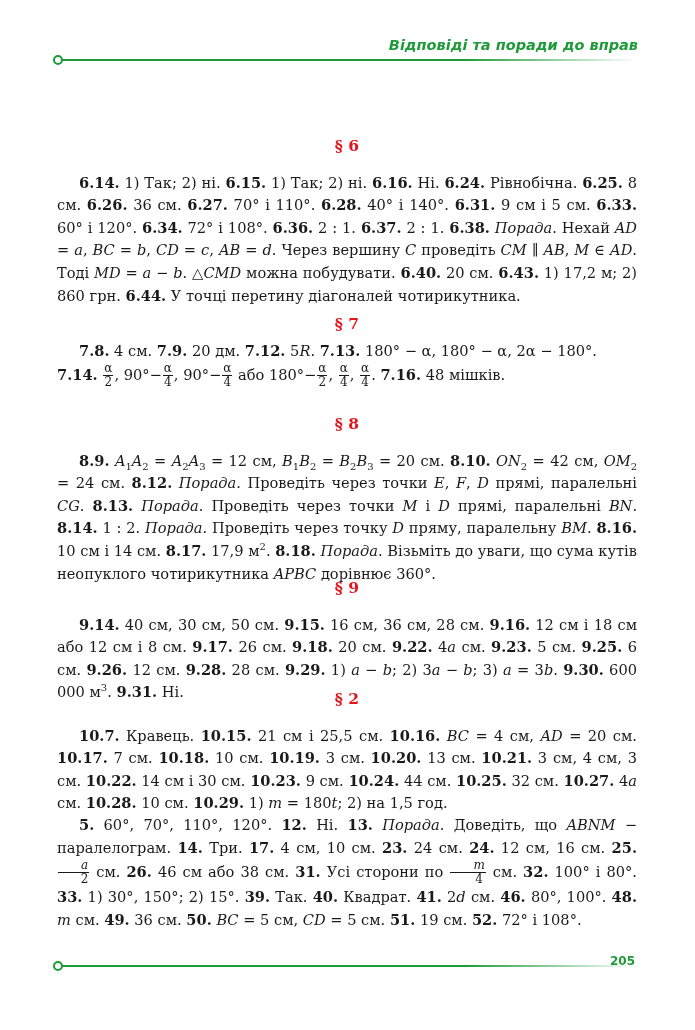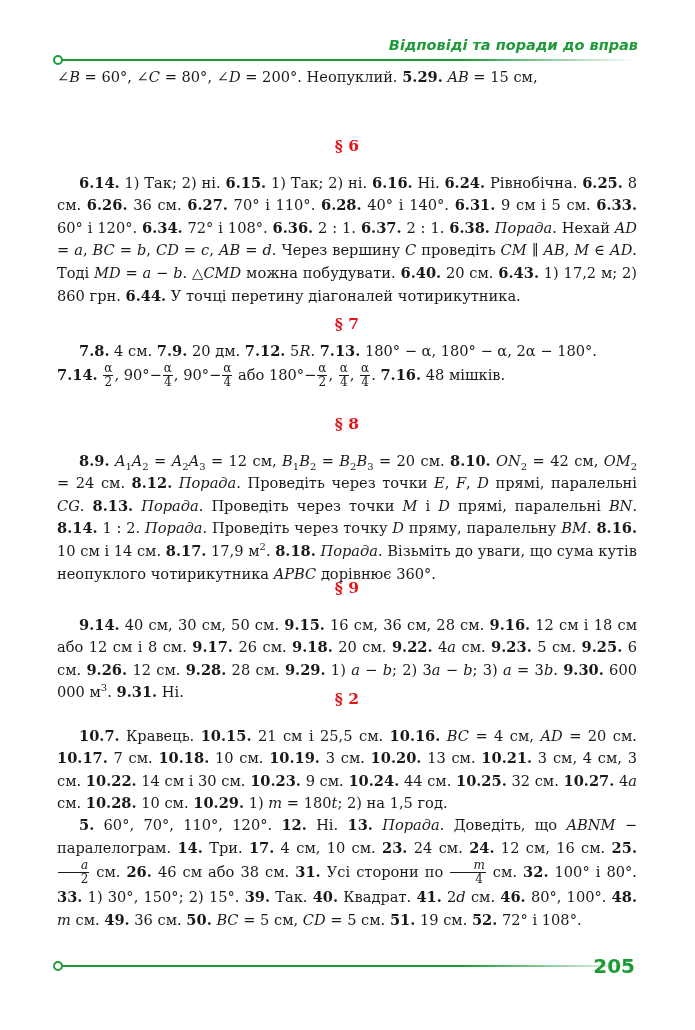--- a/index.html
+++ b/index.html
@@ -7,21 +7,21 @@
          font-family: "DejaVu Serif", serif; color: #1a1a1a; }
   .running-head { position: absolute; top: 37px; right: 57px; font-family: "DejaVu Sans", sans-serif;
          font-weight: bold; font-style: italic; font-size: 14.5px; color: #1f9a3a; margin-left: 24px; }
   .rule { position: absolute; left: 57px; width: 580px; height: 2px;
           background: linear-gradient(to right, #1f9a3a 0%, #1f9a3a 70%, rgba(31,154,58,0) 100%); }
   .rule .dot { position: absolute; left: -4px; top: -4px; width: 6px; height: 6px; border: 2px solid #1f9a3a;
           border-radius: 50%; background: #fff; }
   .rule-top { top: 59px; }
   .rule-bottom { top: 965px; }
   .page-number { position: absolute; top: 954px; right: 60px; font-family: "DejaVu Sans", sans-serif;
-          font-weight: bold; font-size: 20px; color: #1f9a3a; }
+          font-weight: bold; font-size: 12px; color: #1f9a3a; }
   .content { position: absolute; left: 57px; width: 580px; font-size: 14.6px; line-height: 22.6px;
           text-align: justify; }
   .content p { margin: 0; }
   .indent { text-indent: 22px; }
   b { font-weight: bold; }
   i { font-style: italic; }
   .sect { text-align: center; color: #e3161d; font-weight: bold; font-size: 15.5px; }
   .subhead { text-align: center; color: #1a9ad6; font-weight: bold; font-size: 15.5px; }
   .frac { display: inline-block; vertical-align: middle; text-align: center; font-size: 12px; line-height: 13px; margin: 0 1px; }
   .frac span { display: block; }
@@ -30,21 +30,20 @@
 </style>
 </head>
 <body>
 
 <div class="running-head">Відповіді та поради до вправ</div>
 <div class="rule rule-top">
     <span class="dot"></span>
   </div>
 
 <div class="content" style="top:66px;">
-  <p><i>∠B</i> = 60°, <i>∠C</i> = 80°, <i>∠D</i> = 200°. Неопуклий. <b>5.29.</b> <i>AB</i> = 15 см,</p>
 </div>
 
 <div class="content" style="top:135px;">
   <p class="sect">§ 6</p>
   <p class="indent" style="margin-top:14px;"><b>6.14.</b> 1) Так; 2) ні. <b>6.15.</b> 1) Так; 2) ні. <b>6.16.</b> Ні. <b>6.24.</b> Рівнобічна. <b>6.25.</b> 8 см. <b>6.26.</b> 36 см. <b>6.27.</b> 70° і 110°. <b>6.28.</b> 40° і 140°. <b>6.31.</b> 9 см і 5 см. <b>6.33.</b> 60° і 120°. <b>6.34.</b> 72° і 108°. <b>6.36.</b> 2 : 1. <b>6.37.</b> 2 : 1. <b>6.38.</b> <i>Порада</i>. Нехай <i>AD</i> = <i>a</i>, <i>BC</i> = <i>b</i>, <i>CD</i> = <i>c</i>, <i>AB</i> = <i>d</i>. Через вершину <i>C</i> проведіть <i>CM</i> ∥ <i>AB</i>, <i>M</i> ∈ <i>AD</i>. Тоді <i>MD</i> = <i>a</i> − <i>b</i>. △<i>CMD</i> можна побудувати. <b>6.40.</b> 20 см. <b>6.43.</b> 1) 17,2 м; 2) 860 грн. <b>6.44.</b> У точці перетину діагоналей чотирикутника.</p>
 </div>
 
 <div class="content" style="top:313px;">
   <p class="sect">§ 7</p>
   <p class="indent" style="margin-top:4px;"><b>7.8.</b> 4 см. <b>7.9.</b> 20 дм. <b>7.12.</b> 5<i>R</i>. <b>7.13.</b> 180° − α, 180° − α, 2α − 180°.</p>

